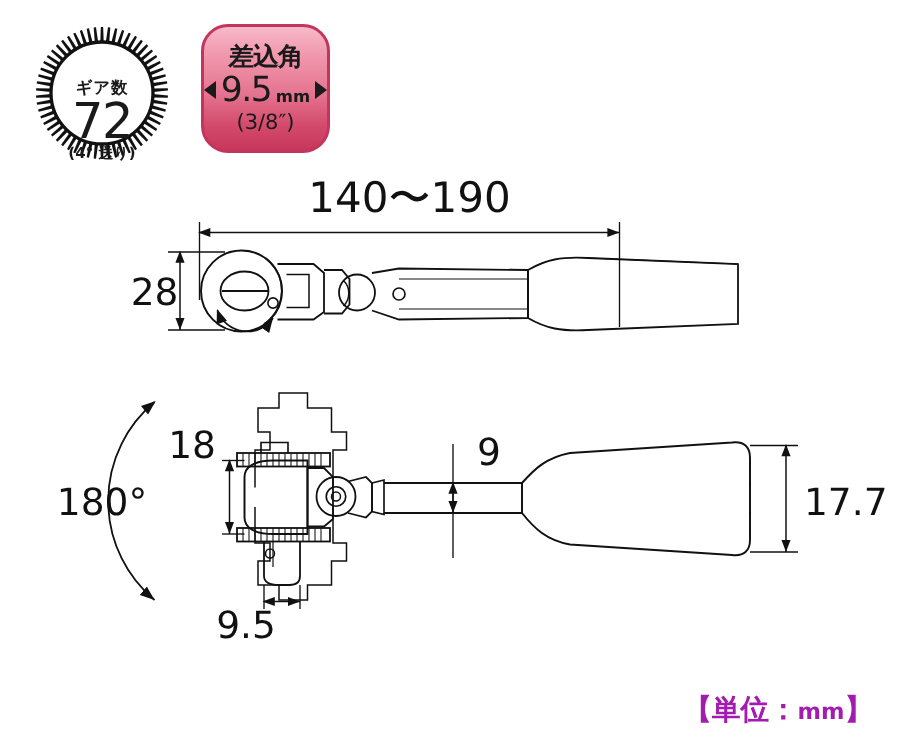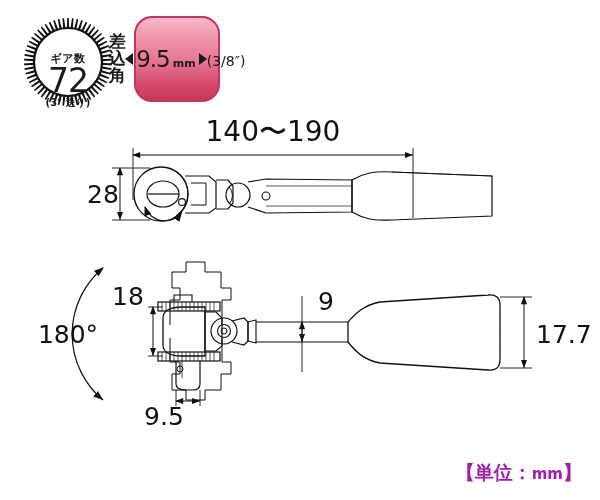--- a/index.html
+++ b/index.html
@@ -65,21 +65,21 @@
 
   .drive-badge {
     position: relative;
     width: 86px;
     height: 86px;
     border-radius: 18px;
     background: linear-gradient(180deg, #f7b9c8 0%, #f199ae 22%, #e4738f 55%, #d34a6c 80%, #c8365c 100%);
     border: 2px solid #c2365d;
     box-sizing: border-box;
     display: flex;
-    flex-direction: row;
+    flex-direction: column;
     align-items: center;
     justify-content: center;
     color: #1a1a1a;
   }
   .drive-title {
     font-size: 17px;
     font-weight: 700;
     line-height: 1;
     margin-bottom: 2px;
     letter-spacing: -0.5px;
@@ -189,21 +189,21 @@
             <path d="M30.695739383428055,15.63917644430499 L26.830379507739405,6.395383473858722 L28.225013467056357,5.750157096534252 L32.76790074531927,14.680492511626596 Z" fill="#111"></path>
             <path d="M34.068036056267495,14.16247125724945 L31.224764908262742,4.55494688163742 L32.68098470613375,4.06428930372401 L36.23170228525222,13.43344722332354 Z" fill="#111"></path>
             <path d="M37.580224096848504,13.059031985372542 L35.792376431110384,3.2004156436554965 L37.29310922183987,2.8700793766416695 L39.810028184650776,12.568214990443863 Z" fill="#111"></path>
             <path d="M41.191126311619435,12.341795445252863 L40.47966300738403,2.347670400218554 L42.00731407113376,2.1815283348057264 L43.46092584403911,12.0949398698287 Z" fill="#111"></path>
           </g>
         <circle cx="46" cy="46" r="34" fill="#ffffff" stroke="#111" stroke-width="2.2"></circle>
       </svg>
       <div class="gear-text">
         <span class="gear-label">ギア数</span>
         <span class="gear-number">72</span>
-        <span class="gear-sub">(3° 送り)</span>
+        <span class="gear-sub">(4° 送り)</span>
       </div>
     </div>
 
     <div class="drive-badge">
       <div class="drive-title">差込角</div>
       <div class="drive-mid">
         <span class="arrow-l"></span>
         <span class="drive-val">9.5</span>
         <span class="drive-unit">mm</span>
         <span class="arrow-r"></span>

